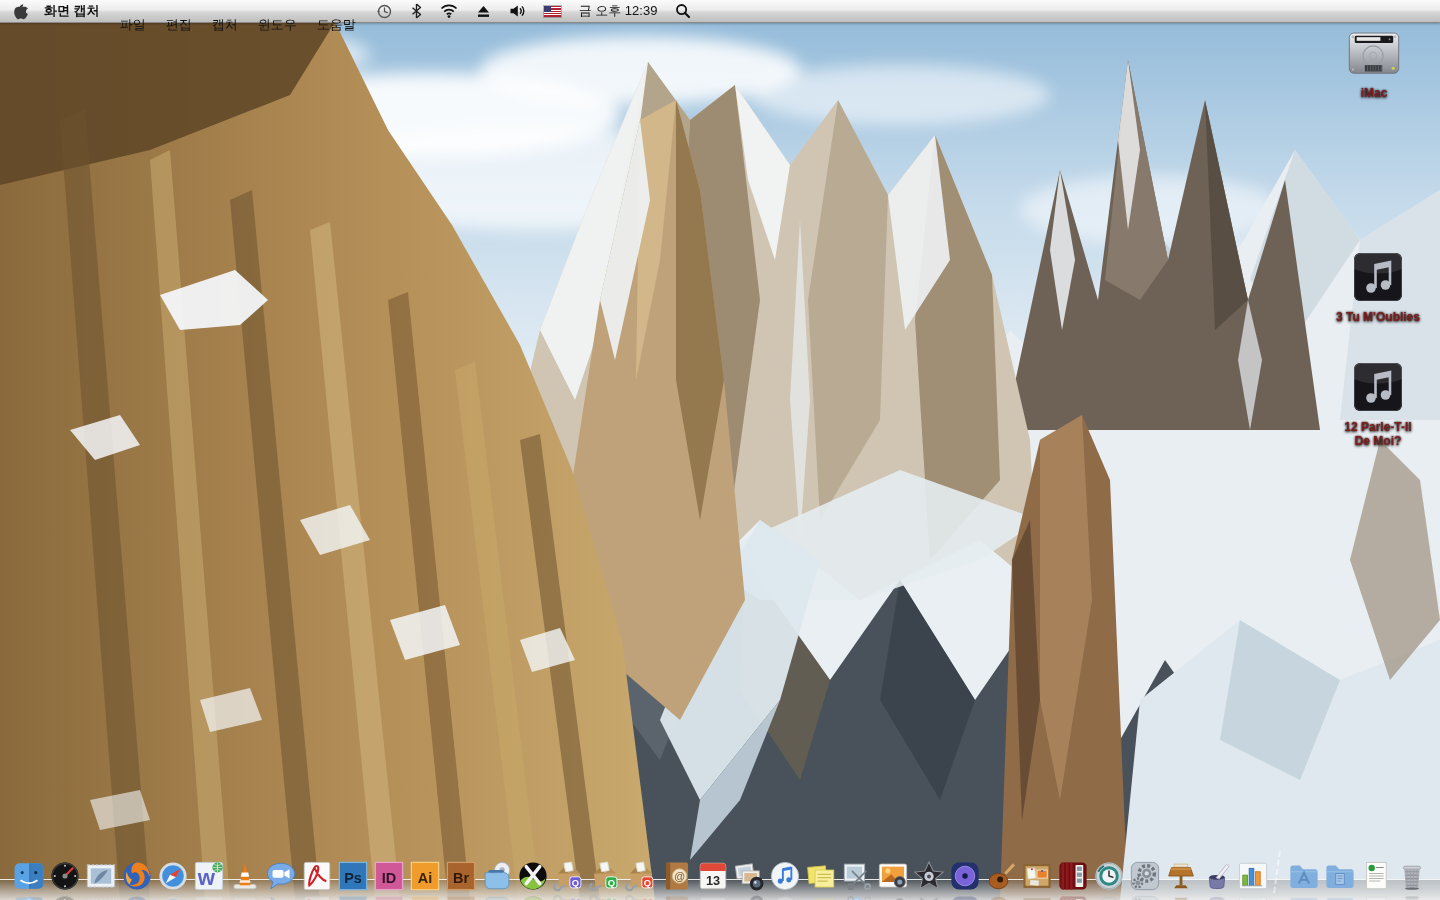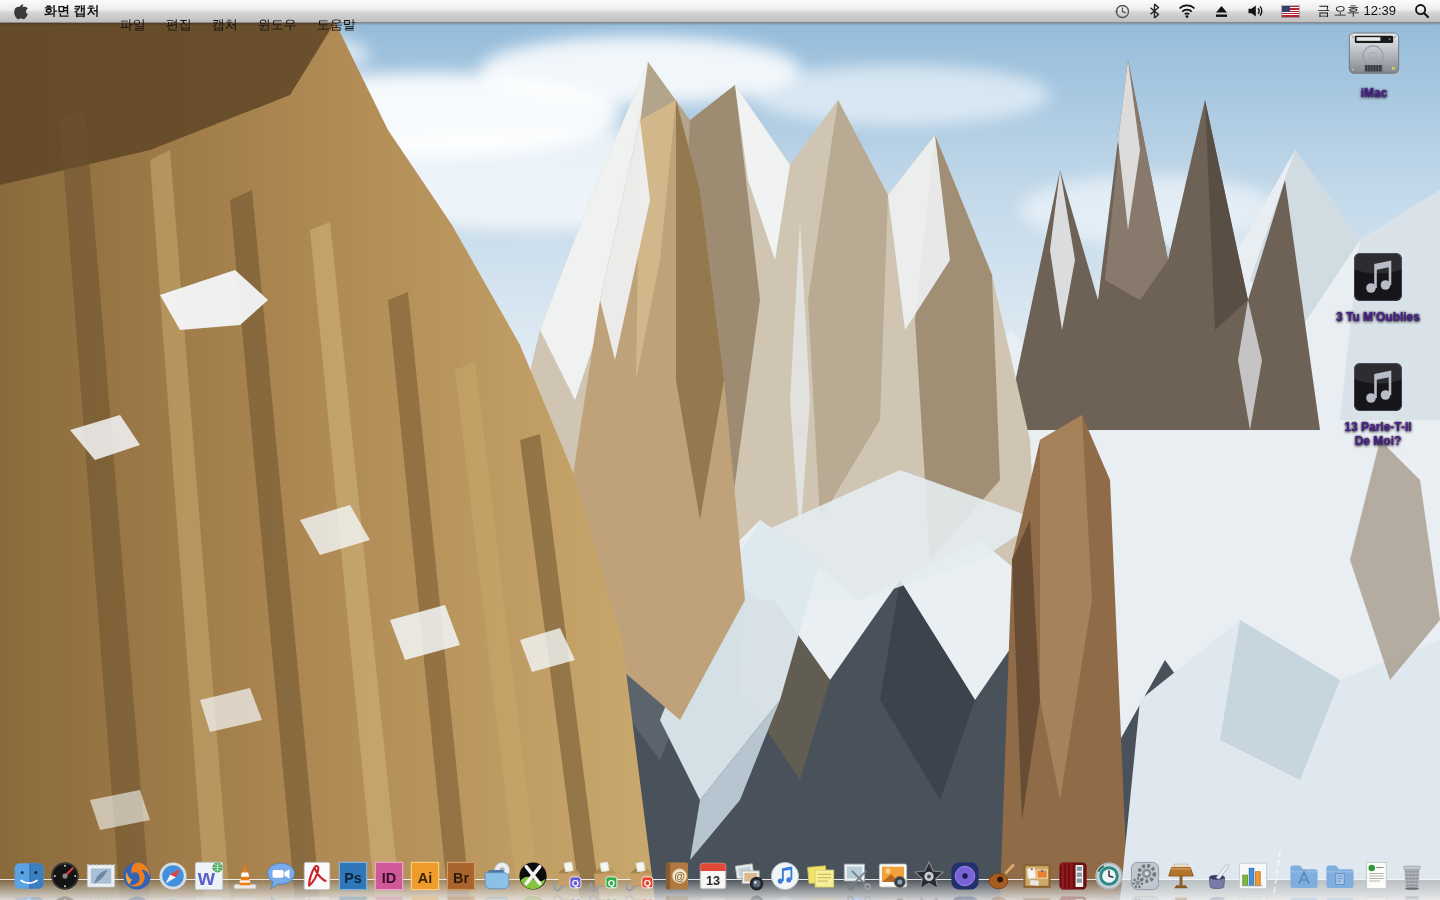--- a/index.html
+++ b/index.html
@@ -3,38 +3,38 @@
 <meta charset="utf-8">
 <style>
   html,body{margin:0;padding:0;width:1440px;height:900px;overflow:hidden;
     font-family:"Liberation Sans","DejaVu Sans",sans-serif;user-select:none;}
   .screen{position:relative;width:1440px;height:900px;background:#9fb8cc;overflow:hidden;}
   .wallpaper{position:absolute;inset:0;width:1440px;height:900px;display:block;}
 
   
   .menubar{position:absolute;top:0;left:0;right:0;height:22px;
     background:linear-gradient(to bottom,#fbfbfb 0%,#ececec 45%,#d6d6d6 55%,#bfbfbf 100%);
-    border-bottom:1px solid #8a8a8a;display:flex;align-items:center;justify-content:space-between;
+    border-bottom:1px solid #8a8a8a;display:flex;align-items:center;justify-content:flex-start;
     font-size:13px;color:#111;box-shadow:0 1px 2px rgba(0,0,0,.25);}
   .mb-left{display:flex;align-items:center;padding-left:14px;height:100%;}
   .mb-left .apple{display:flex;align-items:center;margin-right:16px;}
   .mb-left .appname{font-weight:bold;margin-right:20px;}
   .mb-left .mitem{margin-right:20px;margin-top:28px;}
   .mb-right{display:flex;align-items:center;padding-right:10px;height:100%;gap:18px;}
   .sico{display:flex;align-items:center;}
   .flag{width:17px;height:11px;position:relative;display:inline-block;
     background:repeating-linear-gradient(to bottom,#b22234 0 0.9px,#fff 0.9px 1.75px);
     outline:1px solid rgba(0,0,0,.25);}
   .flag::after{content:"";position:absolute;left:0;top:0;width:7.5px;height:6px;background:#3c3b6e;}
   .clocktxt{font-size:13px;white-space:nowrap;}
 
   
   .dicon{position:absolute;text-align:center;cursor:default;}
   .dicw{display:block;margin:0 auto;}
-  .dlabel{margin-top:2px;font-size:12px;font-weight:bold;color:#4c1d95;line-height:14px;
+  .dlabel{margin-top:2px;font-size:12px;font-weight:bold;color:#7f1d1d;line-height:14px;
     text-shadow:0 1px 3px rgba(0,0,0,.95),0 0 2px rgba(0,0,0,.8);}
   .dlabel span{display:block;}
   .dt-imac-hd{left:1336px;top:30px;width:76px;}
   .dt-music-1{left:1326px;top:250px;width:104px;}
   .dt-music-2{left:1326px;top:360px;width:104px;}
 
   
   .dock{position:absolute;left:0;right:0;bottom:0;height:58px;}
   .shelf{position:absolute;left:0;right:0;bottom:0;height:20px;
     background:linear-gradient(to bottom,rgba(105,105,105,.30),rgba(185,185,185,.55) 40%,rgba(232,232,232,.85));
@@ -187,21 +187,21 @@
         <span class="dicw"><svg width="54" height="54" viewBox="0 0 54 54">
     <rect x="3" y="3" width="48" height="48" rx="6" fill="#16161a"></rect>
     <rect x="3.5" y="3.5" width="47" height="47" rx="6" fill="none" stroke="#3c3c44"></rect>
     <path d="M3 9 a6 6 0 0 1 6 -6 h36 a6 6 0 0 1 6 6 v10 C38 25 16 25 3 19 Z" fill="#ffffff" opacity="0.10"></path>
     <circle cx="20" cy="38" r="4.8" fill="#b8bcc6"></circle>
     <circle cx="34.5" cy="35" r="4.8" fill="#b8bcc6"></circle>
     <path d="M24.5 38 V15 L39 12 V35" stroke="#b8bcc6" stroke-width="2.6" fill="none"></path>
     <path d="M24.5 15 L39 12 L39 17 L24.5 20 Z" fill="#b8bcc6"></path>
   </svg></span>
         <div class="dlabel">
-          <span>13 Parle-T-Il</span>
+          <span>12 Parle-T-Il</span>
           <span>De Moi?</span>
         </div>
       </div>
     </div>
 
   <div class="menubar">
     <div class="mb-left">
       <span class="apple">
         <svg width="14" height="17" viewBox="0 0 14 17">
           <path fill="#3a3a3a" d="M9.2 1.2 C9.3 2.3 8.9 3.4 8.2 4.2 C7.5 5 6.4 5.6 5.4 5.5 C5.3 4.5 5.8 3.4 6.4 2.7 C7.1 1.9 8.3 1.3 9.2 1.2 Z"></path>

